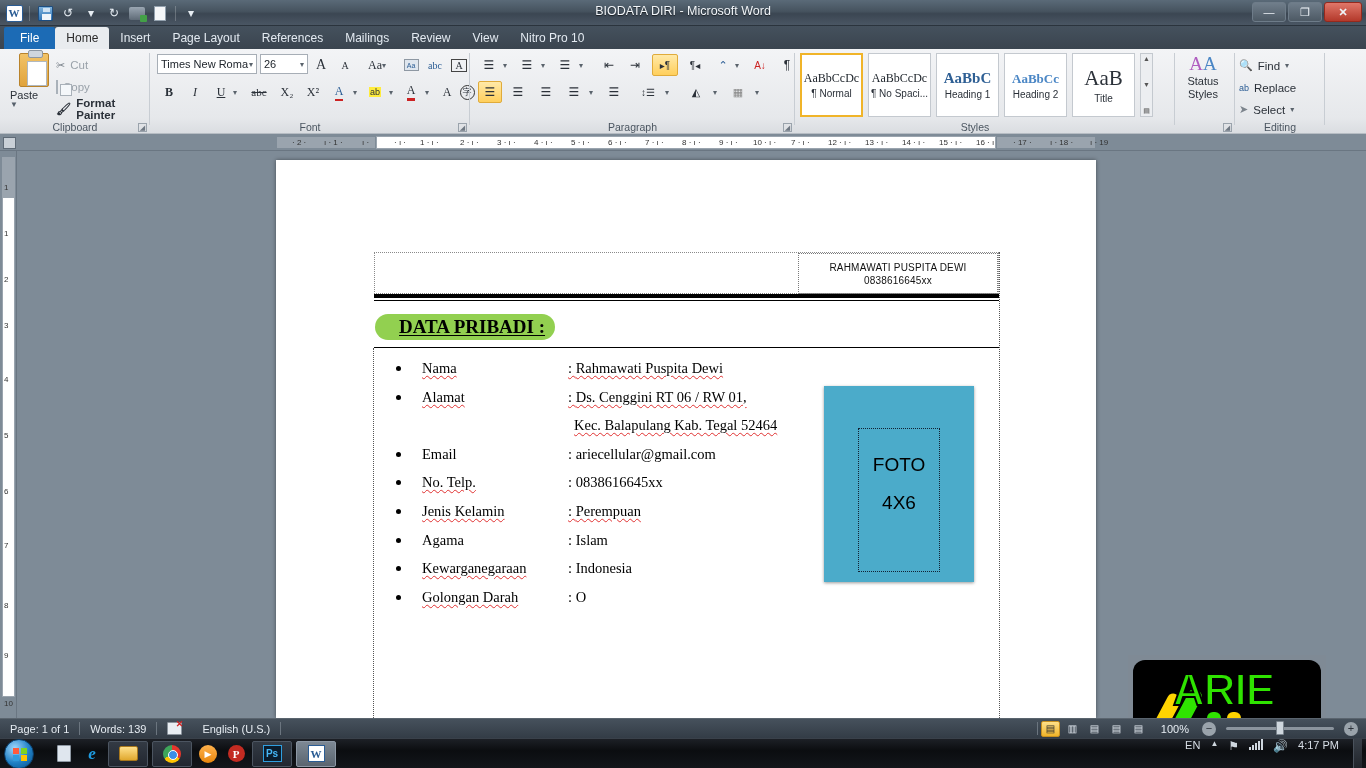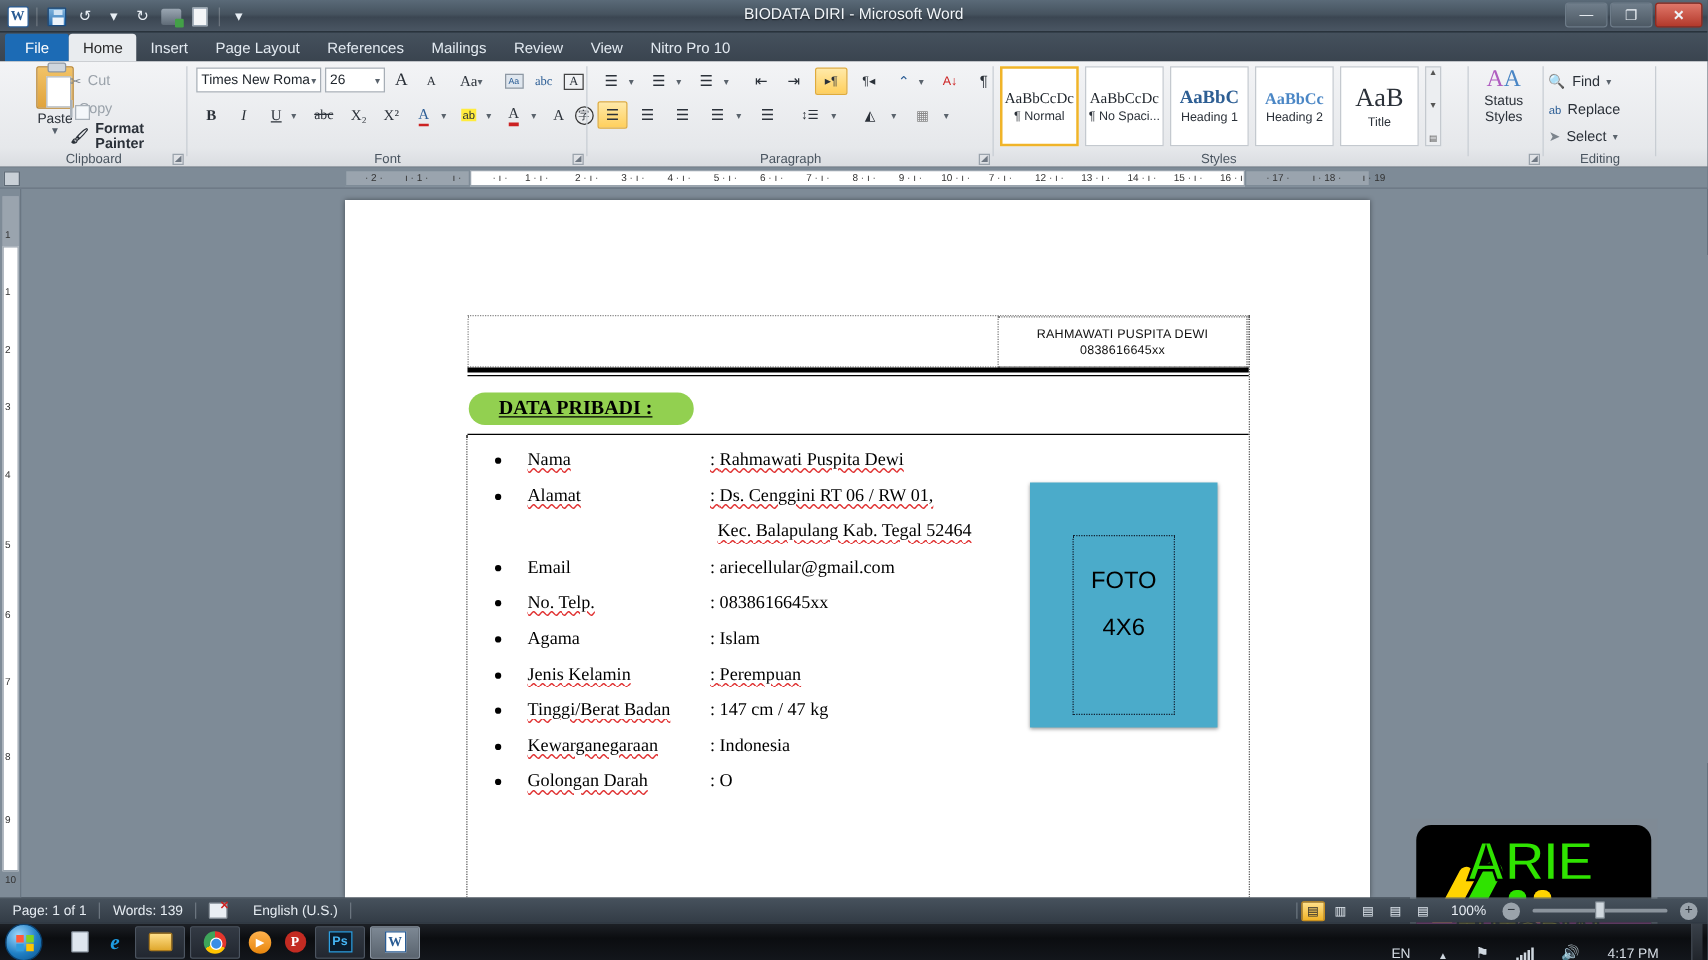--- a/index.html
+++ b/index.html
@@ -66,21 +66,21 @@
   }
   .group{ position:absolute; top:0; height:85px; }
   .group .glabel{
     position:absolute;bottom:1px;left:0;right:0;text-align:center;
     font-size:10.5px;color:#4a5560;
   }
   .gdiv{ position:absolute; top:4px; width:1px; height:72px; background:#c8cdd3; }
   .gdial{ position:absolute; bottom:2px; right:3px; width:9px;height:9px;border:1px solid #9aa3ac;color:#6f7883;font-size:7px;line-height:7px;text-align:center;}
 
   
-  .paste{ position:absolute; left:20px; top:4px; width:48px; text-align:center; }
+  .paste{ position:absolute; left:10px; top:4px; width:48px; text-align:left; }
   .pasteicon{
     width:30px;height:34px;margin:0 auto;background:linear-gradient(180deg,#f2c367,#e0a33c);
     border:1px solid #b9832b;border-radius:2px;position:relative;
   }
   .pasteicon:before{content:"";position:absolute;left:8px;top:-4px;width:13px;height:6px;background:#cfd6dd;border:1px solid #8d97a2;border-radius:2px;}
   .pasteicon:after{content:"";position:absolute;left:7px;top:7px;width:18px;height:23px;background:#fff;border:1px solid #b0b8c0;}
   .pastelbl{ font-size:11px;color:#2b3139;margin-top:2px;}
   .pastearrow{ font-size:8px;color:#56606b;line-height:7px;}
   .cbitem{ position:absolute; left:56px; height:20px; display:flex;align-items:center;gap:5px;font-size:11.5px;}
   .cbitem.dim{ color:#9aa2aa; }
@@ -156,21 +156,21 @@
     font-family:"Liberation Sans",sans-serif;font-size:10px;color:#111;line-height:13px;letter-spacing:.2px;
   }
   .thickrule{position:absolute;left:98px;top:134px;width:625px;height:4px;background:#000;}
   .thinrule{position:absolute;left:98px;top:140px;width:625px;height:1px;background:#000;}
   .sectionband{position:absolute;left:98px;top:152px;width:625px;height:36px;border-bottom:1px solid #000;}
   .pill{
     position:absolute;left:1px;top:2px;width:180px;height:26px;background:#92d050;border-radius:13px;
     display:flex;align-items:center;padding-left:24px;
   }
   .pill span{
-    font-family:"Liberation Serif",serif;font-weight:bold;font-size:16px;color:#000;
+    font-family:"Liberation Serif",serif;font-weight:bold;font-size:19px;color:#000;
     text-decoration:underline; text-underline-offset:2px;
   }
 
   .fields{position:absolute;left:120px;top:200px;width:440px;text-align:center;}
   .frow{
     position:relative;height:28.6px;font-family:"Liberation Serif",serif;font-size:14.5px;color:#000;
     display:flex;align-items:flex-start;
   }
   .frow .bullet{position:absolute;left:0;top:6px;width:5px;height:5px;border-radius:50%;background:#000;}
   .frow .lbl{position:absolute;left:26px;top:0;white-space:nowrap;}
@@ -253,21 +253,21 @@
   .tbi.act{width:40px;height:26px;border:1px solid #8d98a5;background:linear-gradient(180deg,#7d8894,#5a646f);}
   .calcico{width:14px;height:17px;background:#dfe6ee;border:1px solid #8e98a3;border-radius:1px;}
   .ieico{color:#1e9be0;font-family:"Liberation Serif",serif;font-style:italic;font-weight:bold;font-size:17px;}
   .folderico{width:19px;height:15px;background:linear-gradient(180deg,#ffe08a,#e0a82e);border:1px solid #a8781d;border-radius:2px;}
   .chromeico{width:18px;height:18px;border-radius:50%;background:conic-gradient(#e5362c 0 33%,#ffc400 0 66%,#3ea55a 0 100%);position:relative;}
   .chromeico:after{content:"";position:absolute;left:5px;top:5px;width:8px;height:8px;border-radius:50%;background:#3a8ee6;border:1px solid #fff;}
   .wmpico{width:18px;height:18px;border-radius:50%;background:linear-gradient(180deg,#ffb24d,#e8860d);display:flex;align-items:center;justify-content:center;color:#fff;font-size:9px;}
   .pico{width:17px;height:17px;border-radius:50%;background:#c32b22;color:#fff;font-size:11px;font-weight:bold;display:flex;align-items:center;justify-content:center;font-family:"Liberation Serif",serif;}
   .psico{width:19px;height:17px;background:#0b1c2c;border:1px solid #2f9fe0;color:#46b6f5;font-size:10px;font-weight:bold;display:flex;align-items:center;justify-content:center;}
   .wdico{width:17px;height:17px;background:#fff;border:1px solid #2a5c94;color:#2a5c94;font-size:11px;font-weight:bold;display:flex;align-items:center;justify-content:center;font-family:"Liberation Serif",serif;}
-  .tray{margin-left:auto;display:flex;align-items:flex-end;gap:22px;padding-right:4px;color:#d7dee6;font-size:11px;}
+  .tray{margin-left:auto;display:flex;align-items:flex-start;gap:10px;padding-right:4px;color:#d7dee6;font-size:11px;}
   .trayico{font-size:12px;color:#cfd7df;}
   .bars{display:flex;align-items:flex-end;gap:1px;height:11px;}
   .bars i{width:2px;background:#cfd7df;display:block;}
   .showdesk{width:9px;height:30px;background:linear-gradient(180deg,#394049,#20242a);border-left:1px solid #4a525c;margin-left:4px;}
 </style>
 </head>
 <body>
 
 <div class="titlebar">
   <div class="qat">
@@ -608,32 +608,27 @@
         <span class="lbl">Email</span>
         <span class="val">: <span>ariecellular@gmail.com</span></span>
       </div>
       <div class="frow">
         <span class="bullet"></span>
         <span class="lbl sq">No. Telp.</span>
         <span class="val">: <span>0838616645xx</span></span>
       </div>
       <div class="frow">
         <span class="bullet"></span>
+        <span class="lbl sq">Jenis Kelamin</span>
+        <span class="val sq">: <span>Perempuan</span></span>
+      </div>
+      <div class="frow">
+        <span class="bullet"></span>
         <span class="lbl">Agama</span>
         <span class="val">: <span>Islam</span></span>
-      </div>
-      <div class="frow">
-        <span class="bullet"></span>
-        <span class="lbl sq">Jenis Kelamin</span>
-        <span class="val sq">: <span>Perempuan</span></span>
-      </div>
-      <div class="frow">
-        <span class="bullet"></span>
-        <span class="lbl sq">Tinggi/Berat Badan</span>
-        <span class="val">: <span>147 cm / 47 kg</span></span>
       </div>
       <div class="frow">
         <span class="bullet"></span>
         <span class="lbl sq">Kewarganegaraan</span>
         <span class="val">: <span>Indonesia</span></span>
       </div>
       <div class="frow">
         <span class="bullet"></span>
         <span class="lbl sq">Golongan Darah</span>
         <span class="val">: <span>O</span></span>

